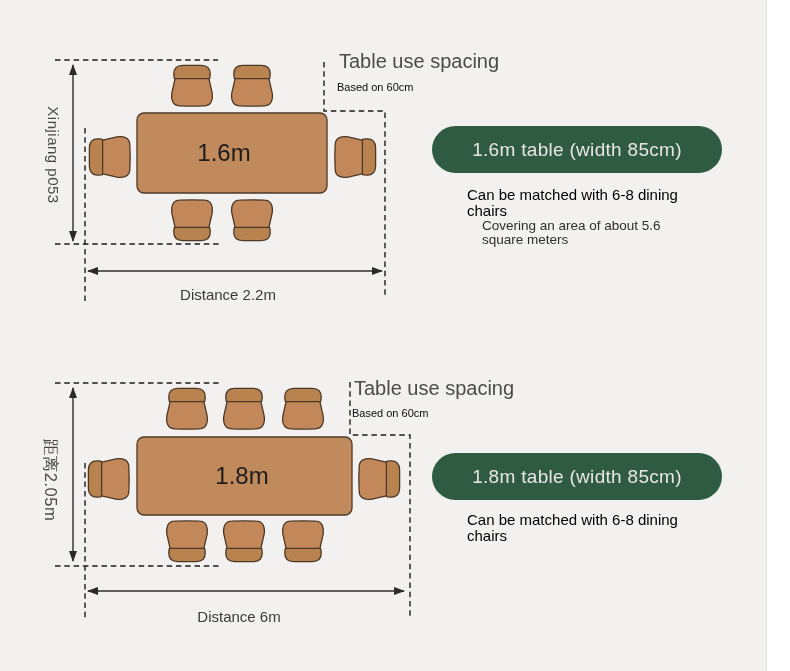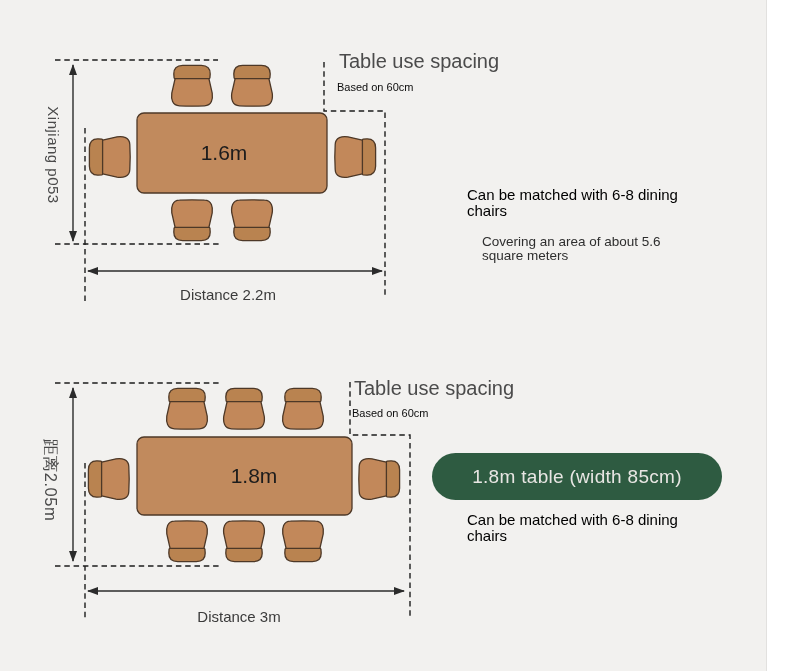--- a/index.html
+++ b/index.html
@@ -7,21 +7,21 @@
   .canvas{position:relative;width:790px;height:671px;background:var(--page-bg);overflow:hidden;}
   .scene{position:absolute;left:0;top:0;}
   .right-margin{position:absolute;left:766px;top:0;width:24px;height:671px;background:var(--margin-bg);border-left:1px solid #e2e1df;}
   .dash{fill:none;stroke:var(--dash);stroke-width:1.4;stroke-dasharray:5.5 3.8;}
   .dim{stroke:var(--dim);stroke-width:1.4;}
   .table-rect{fill:var(--table-fill);stroke:var(--outline);stroke-width:1.3;}
   .chair-seat{fill:var(--chair-fill);stroke:var(--outline);stroke-width:1.3;}
   .chair-back{fill:var(--chair-back-fill);stroke:var(--outline);stroke-width:1.3;}
   .txt{position:absolute;color:#2a2a2a;}
   .side-label{transform:translate(-50%,-50%) rotate(90deg);white-space:nowrap;font-size:15px;color:#4a4a4a;letter-spacing:0.5px;}
-  .table-label{display:flex;align-items:center;justify-content:center;font-size:21px;color:#1c1c1c;}
+  .table-label{display:flex;align-items:center;justify-content:center;font-size:24px;color:#1c1c1c;}
   .note1{font-size:20px;color:#4b4b4b;white-space:nowrap;}
   .note2{font-size:11px;color:#0c0c0c;white-space:nowrap;}
   .pill{position:absolute;width:290px;height:47px;border-radius:24px;background:var(--pill-bg);display:flex;align-items:center;justify-content:center;}
   .pill span{font-size:19px;color:var(--pill-text);letter-spacing:0.3px;}
   .match{font-size:15px;line-height:16px;width:215px;color:#000000;}
   .area{font-size:13.5px;line-height:14px;width:200px;color:#2e2e2e;}
   .distance{width:300px;text-align:center;font-size:15px;color:#3b3b3b;}
 </style>
 </head>
 <body>
@@ -64,28 +64,31 @@
       <use href="#chair" transform="translate(303,541) rotate(180)"></use>
       <use href="#chair" transform="translate(109,479) rotate(-90)"></use>
       <use href="#chair" transform="translate(379,479) rotate(90)"></use>
     </g>
   </svg>
 
   <div class="txt side-label" style="left:53px;top:155px;">Xinjiang p053</div>
   <div class="txt table-label" style="left:137px;top:113px;width:174px;height:80px;">1.6m</div>
   <div class="txt note1" style="left:339px;top:50px;">Table use spacing</div>
   <div class="txt note2" style="left:337px;top:81px;">Based on 60cm</div>
+  <div class="pill" style="left:432px;top:126px;">
+    <span>1.6m table (width 85cm)</span>
+  </div>
   <div class="txt match" style="left:467px;top:187px;">Can be matched with 6-8 dining chairs</div>
-  <div class="txt area" style="left:482px;top:219px;margin-top:16px;">Covering an area of about 5.6 square meters</div>
+  <div class="txt area" style="left:482px;top:219px;">Covering an area of about 5.6 square meters</div>
   <div class="txt distance" style="left:78px;top:286px;">Distance 2.2m</div>
 
   <div class="txt side-label" style="left:50px;top:480px;font-size:16.5px;">距离2.05m</div>
-  <div class="txt table-label" style="left:137px;top:437px;width:210px;height:78px;margin-left:12px;">1.8m</div>
+  <div class="txt table-label" style="left:137px;top:437px;width:210px;height:78px;">1.8m</div>
   <div class="txt note1" style="left:354px;top:377px;">Table use spacing</div>
   <div class="txt note2" style="left:352px;top:407px;">Based on 60cm</div>
   <div class="pill" style="left:432px;top:453px;">
     <span>1.8m table (width 85cm)</span>
   </div>
   <div class="txt match" style="left:467px;top:512px;">Can be matched with 6-8 dining chairs</div>
-  <div class="txt distance" style="left:89px;top:608px;">Distance 3m</div>
+  <div class="txt distance" style="left:89px;top:608px;">Distance 6m</div>
 
   <div class="right-margin"></div>
 </div>
 
 </body></html>

